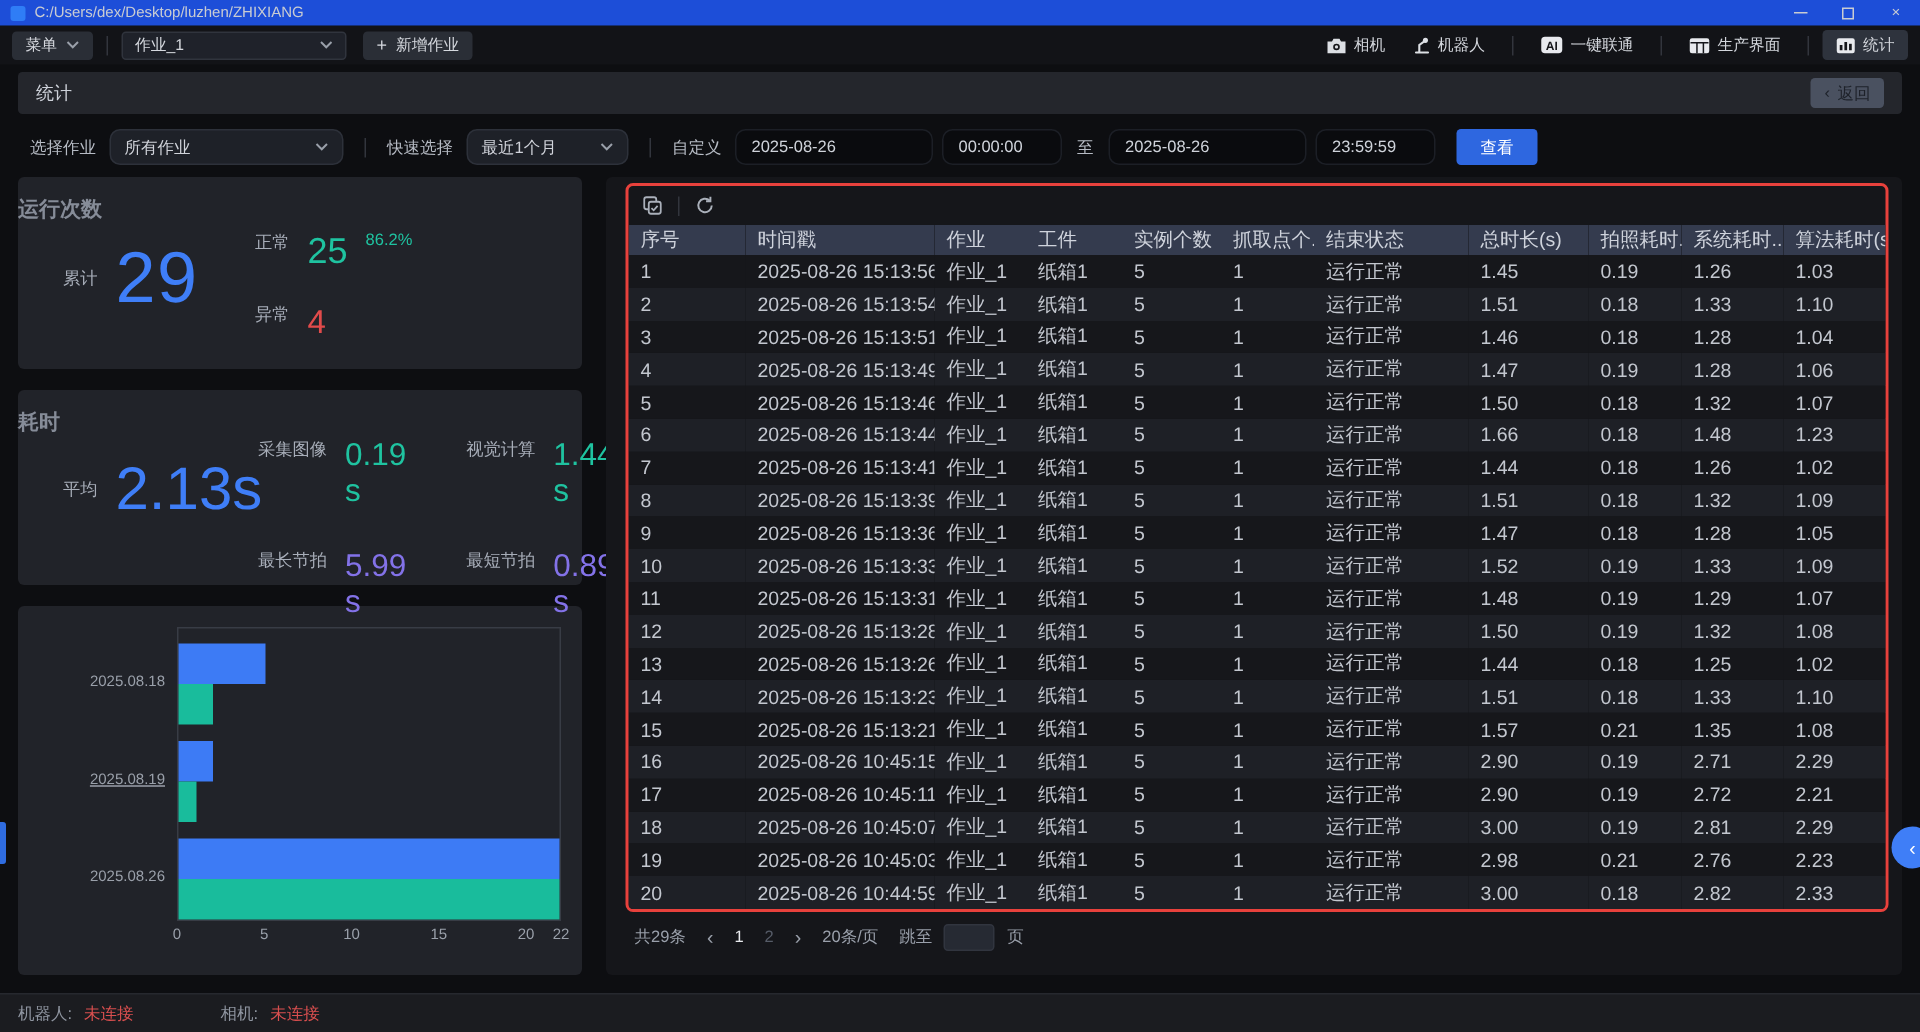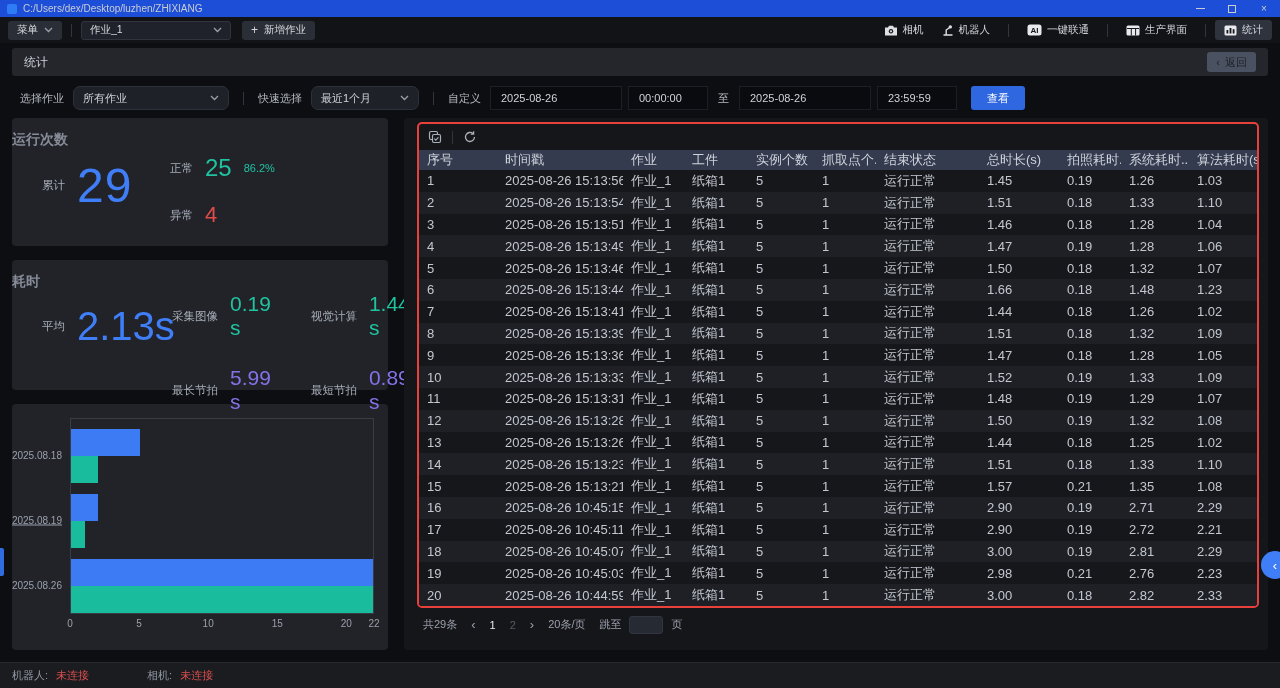--- a/index.html
+++ b/index.html
@@ -26,50 +26,50 @@
 
 
 .pageheader{margin:5px 12px 0;height:28px;background:#24262c;border-radius:3px;display:flex;align-items:center;justify-content:space-between;padding:0 12px;}
 .pagetitle{font-size:12px;color:#ced2da;}
 .backbtn{background:#4a5160;border-radius:3px;height:20px;padding:0 9px;display:flex;align-items:center;gap:5px;font-size:11px;color:#1d2129;}
 
 
 .filters{margin:6px 12px 0;height:32px;display:flex;align-items:center;font-size:11px;color:#b6bbc4;}
 .flabel{margin-right:9px;white-space:nowrap;text-align:center;}
 .fselect{background:#1e2128;border:1px solid #2d313a;border-radius:7px;height:24px;display:flex;align-items:center;justify-content:space-between;padding:0 9px;color:#d0d3da;}
-.finput{background:#0a0b0e;border:1px solid #1c1f26;border-radius:0;height:24px;display:flex;align-items:center;padding:0 10px;color:#cfd3da;}
+.finput{background:#0a0b0e;border:1px solid #1c1f26;border-radius:7px;height:24px;display:flex;align-items:center;padding:0 10px;color:#cfd3da;}
 .to-label{margin:0 10px;}
 .viewbtn{background:#2e67e0;color:#fff;border-radius:3px;height:24px;width:54px;display:flex;align-items:center;justify-content:center;font-size:11px;margin-left:14px;}
 
 
 .main{margin:4px 12px 0;display:flex;height:532px;}
 .leftcol{width:376px;flex:0 0 auto;display:flex;flex-direction:column;}
 .card{background:#212329;border-radius:4px;}
 .card1{height:128px;position:relative;}
 .card2{height:130px;margin-top:14px;position:relative;}
 .card3{height:246px;margin-top:14px;padding:8px 0 0 0;}
 .card-title{position:absolute;top:13px;left:0;font-size:14px;color:#868c98;font-weight:bold;}
 .bigstat{position:absolute;display:flex;align-items:center;}
 .bigstat .slabel{font-size:11.5px;color:#a7adb8;margin-right:12px;}
 .v-blue{color:#3f7ef7;}
 .v-green{color:#1fc3a0;}
 .v-red{color:#e14b4b;}
 .v-purple{color:#8372e8;}
 .num-xl{font-size:48px;font-weight:400;letter-spacing:1px;}
 .num-l{font-size:40px;font-weight:500;}
-.mini{display:flex;align-items:center;}
+.mini{display:flex;align-items:flex-start;}
 .mini .slabel{font-size:11.5px;color:#a7adb8;margin-right:12px;white-space:nowrap;}
 .mini .val{font-size:24px;}
 .rate{font-size:11px;margin-left:12px;}
 .rightgroup{position:absolute;left:158px;top:36px;display:flex;flex-direction:column;gap:20px;}
 .timegrid{position:absolute;left:160px;top:32px;display:grid;grid-template-columns:auto auto;column-gap:40px;row-gap:26px;}
 .timegrid .val{font-size:21px;}
 
 
-.chart-outer{position:relative;margin:6px 14px 0 0;}
+.chart-outer{position:relative;margin:6px 14px 0 0;padding-left:48px;}
 .chart-wrap{position:relative;height:196px;}
 .chart-labels{position:absolute;left:0;top:0;width:50px;height:100%;}
 .cat-label{position:absolute;right:0;font-size:10px;color:#9aa0aa;white-space:nowrap;transform:translateY(-50%);}
 .chart-plot{margin-left:58px;height:100%;border:1px solid #383c45;position:relative;}
 .bar{position:absolute;left:0;}
 .xaxis{margin-left:58px;height:20px;position:relative;font-size:10px;color:#9aa0aa;}
 .xtick{position:absolute;top:4px;transform:translateX(-50%);}
 
 
 .rightpanel{flex:1;margin-left:16px;background:#15161a;border-radius:4px;position:relative;padding:4px 9px 0 13px;}

